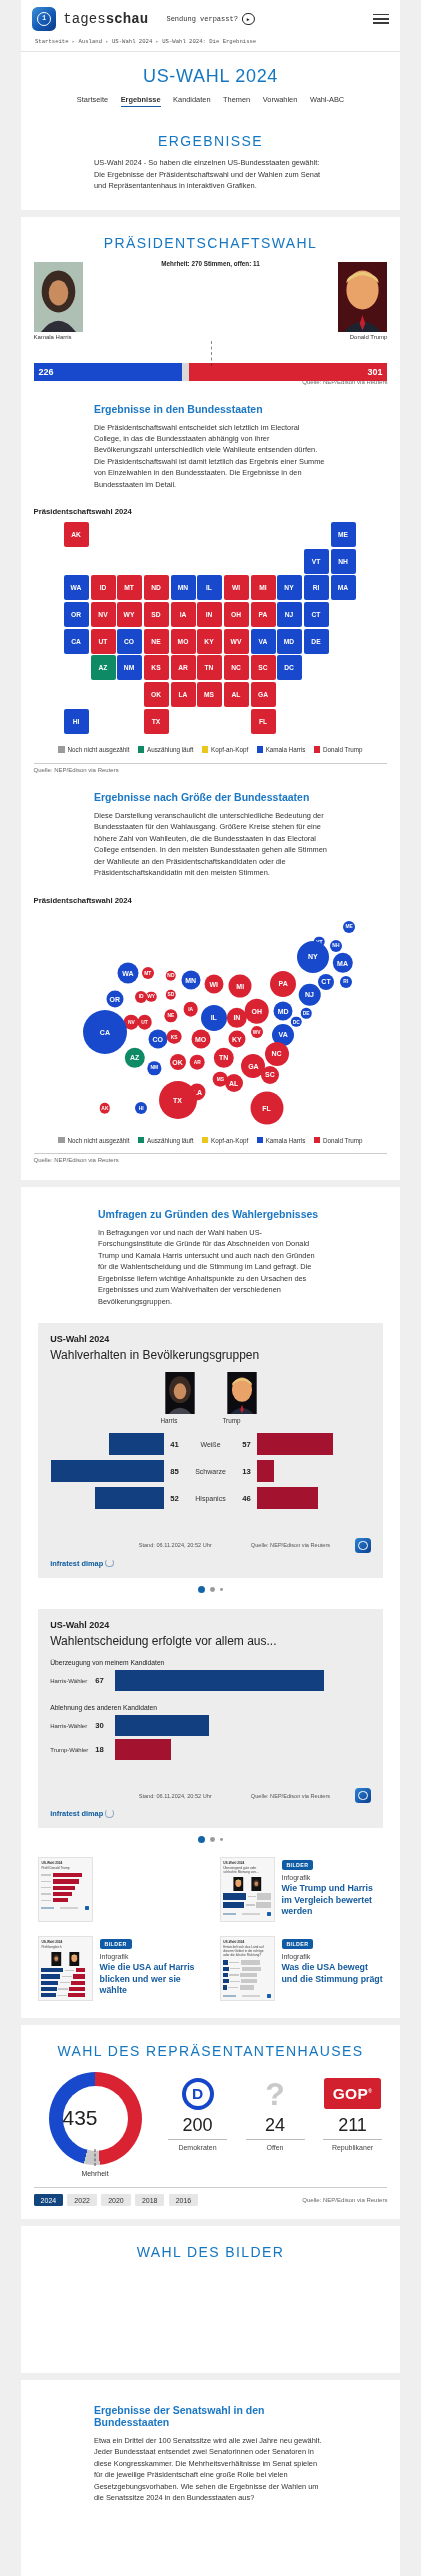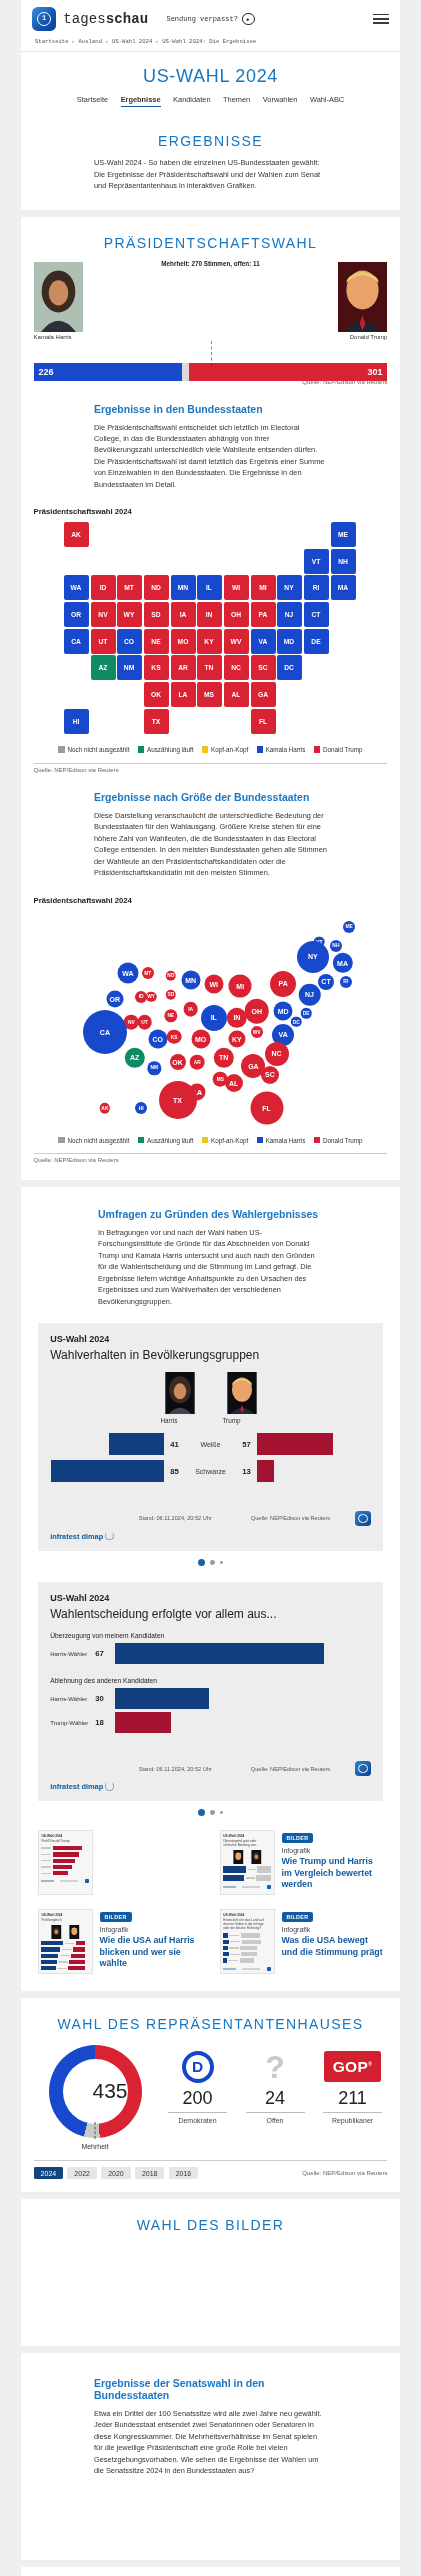--- a/index.html
+++ b/index.html
@@ -116,21 +116,21 @@
   .tfoot .l2{width:18px;height:2.1px;background:#d2d2d2;}
   .tfoot .sq{width:4.2px;height:4.2px;background:#1560ac;border-radius:0.7px;}
   .t-text .badge{display:inline-block;background:#0f5ba5;color:#fff;font-size:5.3px;font-weight:bold;letter-spacing:0.4px;padding:1.8px 4.9px;border-radius:2.1px;}
   .t-text .kick{font-size:7px;color:#444;margin:4.2px 0 2.1px;}
   .t-text .ttitle{font-size:8.8px;font-weight:bold;color:#135a9e;line-height:1.3;}
   
   .house{padding:18px 0 12.6px;}
   .house-flex{display:flex;align-items:flex-start;margin:12.6px 18px 0;}
   .donut-wrap{width:112px;text-align:center;}
   .donut{width:93px;height:93px;border-radius:50%;margin:0 auto;position:relative;}
-  .donut .hole{position:absolute;inset:14px;background:#fff;border-radius:50%;display:flex;align-items:center;justify-content:flex-end;font-size:21px;color:#222;}
+  .donut .hole{position:absolute;inset:14px;background:#fff;border-radius:50%;display:flex;align-items:center;justify-content:flex-start;font-size:21px;color:#222;}
   .donut .mtick{position:absolute;left:50%;bottom:-1.4px;height:17px;border-left:1.4px dashed #555;transform:translateX(-50%);}
   .maj-label{font-size:7px;color:#333;margin-top:5.6px;}
   .parties{flex:1;display:flex;justify-content:space-between;padding:2.8px 0 0 17px;}
   .party{width:59px;text-align:center;}
   .party .picon{height:38px;display:flex;align-items:center;justify-content:center;}
   .dem-logo{width:32px;height:32px;border-radius:50%;background:#1545c8;display:flex;align-items:center;justify-content:center;}
   .dem-logo .inner{width:24px;height:24px;background:#fff;border-radius:50%;display:flex;align-items:center;justify-content:center;font-size:15.5px;font-weight:bold;color:#1545c8;}
   .q-mark{font-size:32px;font-weight:bold;color:#c9c9c9;line-height:1;}
   .gop-logo{background:#d2202e;color:#fff;font-weight:bold;font-size:15.5px;letter-spacing:0.4px;padding:6.3px 8.4px;border-radius:2.8px;position:relative;}
   .gop-logo sup{font-size:4.9px;}
@@ -435,20 +435,27 @@
             <div class="val">57</div>
             <div class="bar-r" style="width: 76px;"></div>
           </div>
           <div class="demo-row">
             <div class="bar-l" style="width: 113px;"></div>
             <div class="val">85</div>
             <div class="cat">Schwarze</div>
             <div class="val">13</div>
             <div class="bar-r" style="width: 17.3px;"></div>
           </div>
+          <div class="demo-row">
+            <div class="bar-l" style="width: 69px;"></div>
+            <div class="val">52</div>
+            <div class="cat">Hispanics</div>
+            <div class="val">46</div>
+            <div class="bar-r" style="width: 61px;"></div>
+          </div>
         </div>
       <div class="info-foot">
         <span class="ifd">
             <span>infratest dimap</span>
             <span class="arc"></span>
           </span>
         <span class="foot-mid">
             <span>Stand:  06.11.2024, 20:52 Uhr</span>
             <span>Quelle: NEP/Edison via Reuters</span>
           </span>

